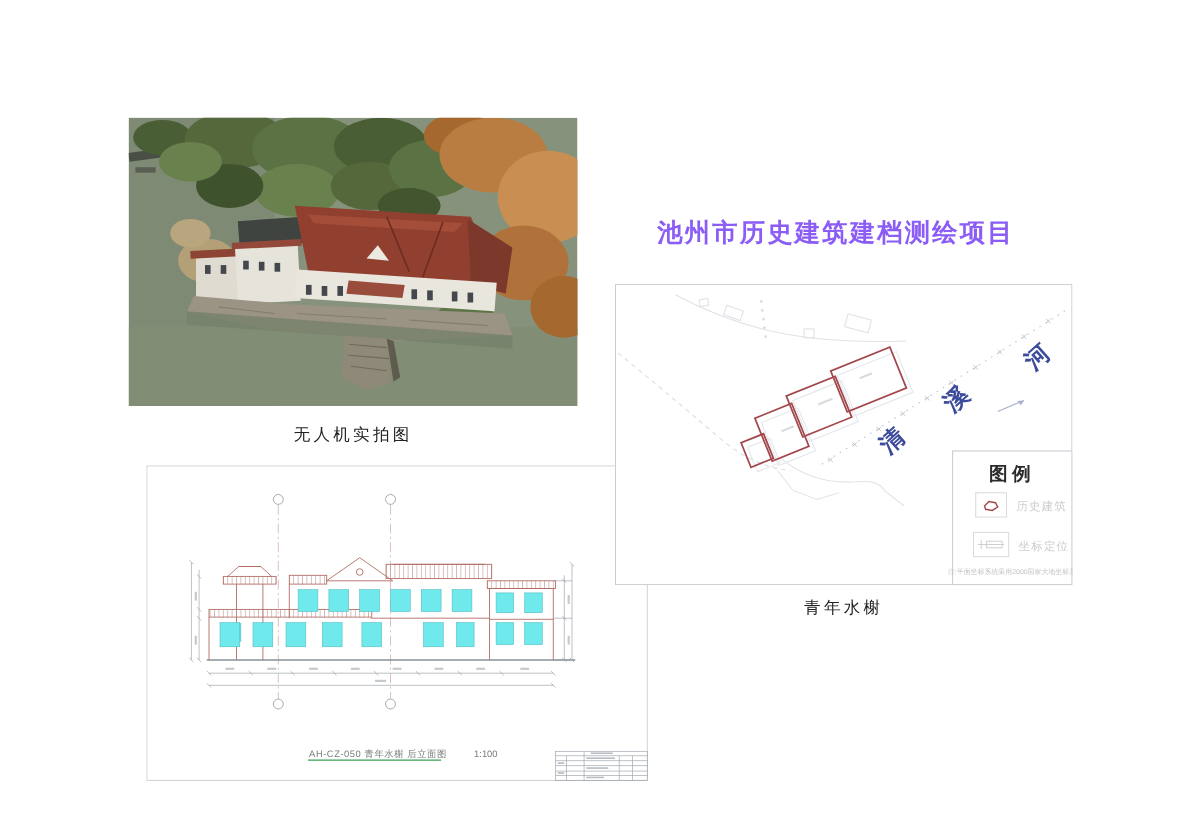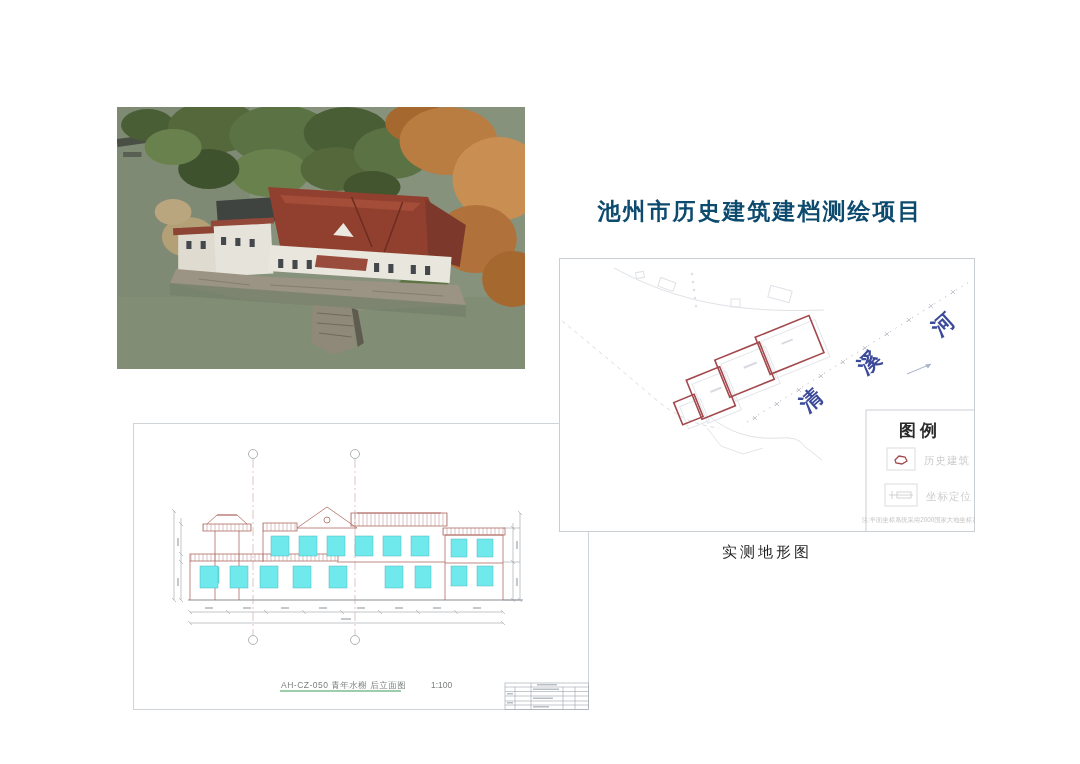--- a/index.html
+++ b/index.html
@@ -1,20 +1,20 @@
 <!DOCTYPE html>
 <html><head>
 <meta charset="utf-8">
 <style>
   html,body{margin:0;padding:0;background:#ffffff;}
   .page{position:relative;width:1080px;height:764px;background:#ffffff;overflow:hidden;
         font-family:"Liberation Sans",sans-serif;}
   .abs{position:absolute;}
   .title{left:590px;top:196px;width:340px;text-align:center;font-size:23px;font-weight:bold;
-         color:#0c4a6e;letter-spacing:2px;margin:0;font-family:"Liberation Sans",sans-serif;}
+         color:#8b5cf6;letter-spacing:2px;margin:0;font-family:"Liberation Sans",sans-serif;}
   .caption{font-family:"DejaVu Serif","Liberation Serif",serif;color:#222;font-size:15px;
            text-align:center;letter-spacing:3px;}
   .cap-photo{left:117px;top:386px;width:408px;}
   .cap-map{left:559px;top:543px;width:416px;}
   .cap-elev{left:133px;top:715px;width:410px;}
   svg{display:block;}
   .photo-svg{left:117px;top:107px;z-index:1;}
   .elev-svg{left:133px;top:423px;z-index:2;}
   .map-svg{left:559px;top:258px;z-index:3;}
 </style>
@@ -94,20 +94,21 @@
     <g>
       <polygon points="58,162 150,170 335,178 342,198 240,203 120,192 52,176" fill="#9b9383"></polygon>
       <path d="M80,172 l50,6 M150,178 l80,5 M250,184 l70,5" stroke="#867e6d" stroke-width="1" fill="none"></path>
       <polygon points="52,176 342,198 342,210 52,188" fill="#75816b" opacity="0.8"></polygon>
       <polygon points="192,198 230,201 234,240 212,248 190,236" fill="#8e8979"></polygon>
       <path d="M196,206 l34,3 M196,216 l36,3 M198,226 l32,4" stroke="#6f6a5c" stroke-width="1" fill="none"></path>
       <polygon points="230,201 236,240 242,236 236,203" fill="#5f5b4f"></polygon>
     </g>
   </svg>
 
+  <div class="abs caption cap-photo">无人机实拍图</div>
 
   <h1 class="abs title">池州市历史建筑建档测绘项目</h1>
 
   <svg class="abs elev-svg" width="456" height="287" viewBox="0 0 456 287">
     <defs>
       <pattern id="hatch" width="4" height="10" patternUnits="userSpaceOnUse">
         <line x1="2" y1="0" x2="2" y2="10" stroke="#c09a95" stroke-width="0.6"></line>
       </pattern>
     </defs>
     <rect x="0.5" y="0.5" width="455" height="286" fill="#ffffff" stroke="#cfd4d8"></rect>
@@ -282,15 +283,15 @@
       <g stroke="#c8c8c8" stroke-width="0.8">
         <line x1="330" y1="237" x2="354" y2="237"></line>
         <line x1="333" y1="233" x2="333" y2="241"></line>
         <rect x="338" y="234" width="14" height="6" fill="none"></rect>
       </g>
       <text x="390" y="242" font-size="10.5" fill="#cdcdcd" text-anchor="middle" letter-spacing="1">坐标定位</text>
       <text x="361" y="264" font-size="6.3" fill="#c3c3c3" text-anchor="middle">注:平面坐标系统采用2000国家大地坐标系</text>
     </g>
   </svg>
 
-  <div class="abs caption cap-map">实测地形图</div>
+  <div class="abs caption cap-map">青年水榭</div>
 
 </div>
 
 </body></html>

